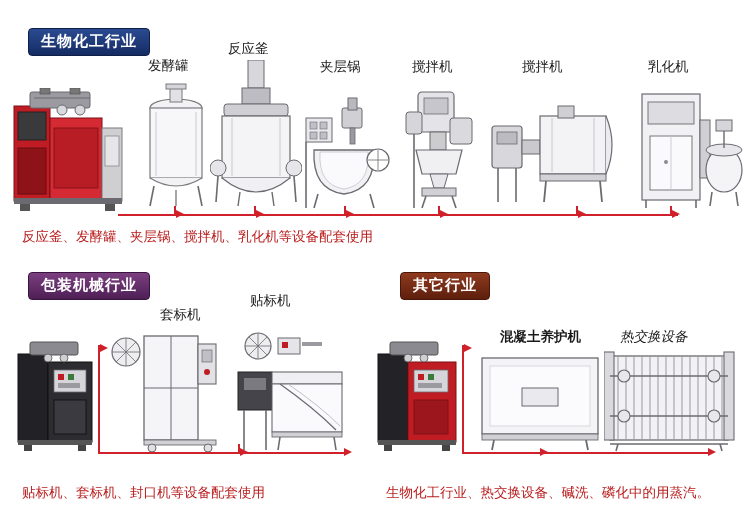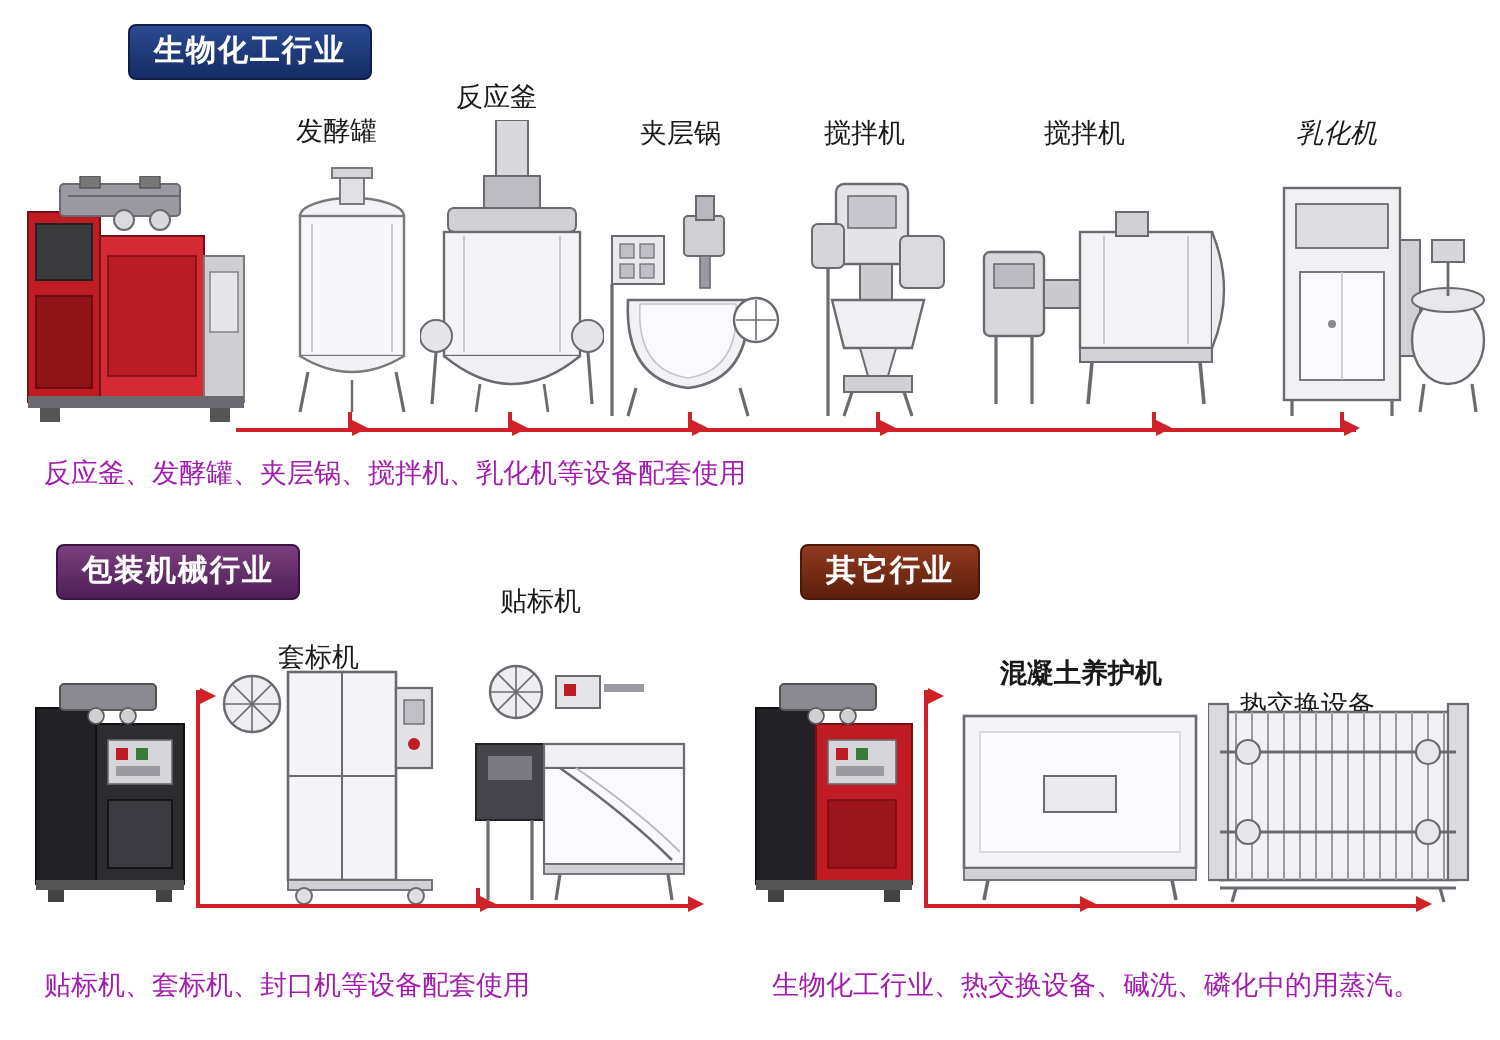--- a/index.html
+++ b/index.html
@@ -38,21 +38,21 @@
   }
   .badge.brown {
     background: linear-gradient(180deg,#8f3a1f 0%, #5d1f0c 100%);
     border: 1px solid #4a1708;
     text-align: center;
   }
 
   .caption {
     position: absolute;
     font-size: 13.5px;
-    color: #a21caf;
+    color: #b91c1c;
     white-space: nowrap;
   }
 
   .label {
     position: absolute;
     font-size: 13.5px;
     color: #1a1a1a;
     white-space: nowrap;
   }
 
@@ -76,21 +76,21 @@
   }
 
   .machine {
     position: absolute;
   }
   .machine svg { display: block; }
 </style>
 </head>
 <body>
 
-<div class="badge blue" style="left:28px; top:12px;margin-left:36px;">生物化工行业</div>
+<div class="badge blue" style="left:28px; top:28px;">生物化工行业</div>
 
 <div class="machine" style="left:10px; top:88px;">
 <svg width="120" height="125" viewBox="0 0 120 125">
   <rect x="4" y="18" width="36" height="95" fill="#c01c24" stroke="#7a1015" stroke-width="1"></rect>
   <rect x="8" y="24" width="28" height="28" fill="#3a3a3c" stroke="#222" stroke-width="1"></rect>
   <rect x="8" y="60" width="28" height="46" fill="#8e1319" stroke="#6a0d12" stroke-width="1"></rect>
   <rect x="40" y="30" width="52" height="83" fill="#d52a33" stroke="#7a1015" stroke-width="1"></rect>
   <rect x="44" y="40" width="44" height="60" fill="#b81d25" stroke="#7a1015" stroke-width="0.8"></rect>
   <rect x="92" y="40" width="20" height="73" fill="#cfcfd2" stroke="#7a7a7e" stroke-width="1"></rect>
   <rect x="95" y="48" width="14" height="30" fill="#e6e6ea" stroke="#8a8a8e" stroke-width="0.8"></rect>
@@ -192,21 +192,21 @@
   <line x1="104" y1="20" x2="104" y2="74" stroke="#c8c8cc" stroke-width="1"></line>
   <rect x="68" y="8" width="16" height="12" fill="#cfcfd4" stroke="#6a6a70" stroke-width="1"></rect>
   <rect x="50" y="76" width="66" height="7" fill="#d2d2d7" stroke="#6a6a70" stroke-width="1"></rect>
   <line x1="56" y1="83" x2="54" y2="104" stroke="#6a6a70" stroke-width="1.8"></line>
   <line x1="110" y1="83" x2="112" y2="104" stroke="#6a6a70" stroke-width="1.8"></line>
   <line x1="8" y1="70" x2="8" y2="104" stroke="#6a6a70" stroke-width="1.6"></line>
   <line x1="26" y1="70" x2="26" y2="104" stroke="#6a6a70" stroke-width="1.6"></line>
 </svg>
 </div>
 
-<div class="label" style="left:648px; top:58px;font-style:italic;">乳化机</div>
+<div class="label" style="left:648px; top:58px;">乳化机</div>
 <div class="machine" style="left:636px; top:90px;">
 <svg width="108" height="120" viewBox="0 0 108 120">
   <rect x="6" y="4" width="58" height="106" fill="#f1f1f4" stroke="#6a6a70" stroke-width="1.2"></rect>
   <rect x="12" y="12" width="46" height="22" fill="#dcdce1" stroke="#6a6a70" stroke-width="0.9"></rect>
   <rect x="14" y="46" width="42" height="54" fill="#fafafc" stroke="#6a6a70" stroke-width="0.9"></rect>
   <line x1="35" y1="46" x2="35" y2="100" stroke="#c4c4ca" stroke-width="0.8"></line>
   <circle cx="30" cy="72" r="2" fill="#8a8a90"></circle>
   <rect x="64" y="30" width="10" height="58" fill="#cfcfd4" stroke="#6a6a70" stroke-width="1"></rect>
   <ellipse cx="88" cy="80" rx="18" ry="22" fill="#f4f4f6" stroke="#6a6a70" stroke-width="1.2"></ellipse>
   <ellipse cx="88" cy="60" rx="18" ry="6" fill="#e8e8ec" stroke="#6a6a70" stroke-width="1"></ellipse>
@@ -248,21 +248,21 @@
   <rect x="40" y="60" width="32" height="34" fill="#3a3a40" stroke="#111" stroke-width="0.8"></rect>
   <rect x="16" y="2" width="48" height="13" rx="2" fill="#8a8a90" stroke="#555" stroke-width="1"></rect>
   <circle cx="34" cy="18" r="4" fill="#cfcfd4" stroke="#555" stroke-width="0.8"></circle>
   <circle cx="50" cy="18" r="4" fill="#cfcfd4" stroke="#555" stroke-width="0.8"></circle>
   <rect x="4" y="100" width="74" height="5" fill="#555"></rect>
   <rect x="10" y="105" width="8" height="6" fill="#444"></rect>
   <rect x="64" y="105" width="8" height="6" fill="#444"></rect>
 </svg>
 </div>
 
-<div class="label" style="left:139px; top:306px;margin-top:14px;">套标机</div>
+<div class="label" style="left:160px; top:306px;">套标机</div>
 <div class="machine" style="left:110px; top:330px;">
 <svg width="110" height="122" viewBox="0 0 110 122">
   <circle cx="16" cy="22" r="14" fill="#eeeef1" stroke="#6a6a70" stroke-width="1.2"></circle>
   <line x1="16" y1="8" x2="16" y2="36" stroke="#6a6a70" stroke-width="0.8"></line>
   <line x1="2" y1="22" x2="30" y2="22" stroke="#6a6a70" stroke-width="0.8"></line>
   <line x1="6" y1="12" x2="26" y2="32" stroke="#6a6a70" stroke-width="0.8"></line>
   <line x1="26" y1="12" x2="6" y2="32" stroke="#6a6a70" stroke-width="0.8"></line>
   <rect x="34" y="6" width="54" height="104" fill="#f5f5f7" stroke="#6a6a70" stroke-width="1.3"></rect>
   <line x1="61" y1="6" x2="61" y2="110" stroke="#6a6a70" stroke-width="1"></line>
   <line x1="34" y1="58" x2="88" y2="58" stroke="#6a6a70" stroke-width="1"></line>
@@ -334,21 +334,21 @@
 <svg width="126" height="100" viewBox="0 0 126 100">
   <rect x="4" y="6" width="116" height="76" fill="#f4f4f6" stroke="#6a6a70" stroke-width="1.3"></rect>
   <rect x="12" y="14" width="100" height="60" fill="#fbfbfd" stroke="#d2d2d7" stroke-width="0.8"></rect>
   <rect x="44" y="36" width="36" height="18" fill="#eaeaee" stroke="#6a6a70" stroke-width="1"></rect>
   <rect x="4" y="82" width="116" height="6" fill="#d0d0d5" stroke="#6a6a70" stroke-width="0.9"></rect>
   <line x1="16" y1="88" x2="14" y2="98" stroke="#6a6a70" stroke-width="1.8"></line>
   <line x1="108" y1="88" x2="110" y2="98" stroke="#6a6a70" stroke-width="1.8"></line>
 </svg>
 </div>
 
-<div class="label" style="left:620px; top:344px;">热交换设备</div>
+<div class="label" style="left:620px; top:328px;font-style:italic;">热交换设备</div>
 <div class="machine" style="left:604px; top:350px;">
 <svg width="132" height="102" viewBox="0 0 132 102">
   <rect x="6" y="6" width="118" height="84" fill="#f2f2f4" stroke="#6a6a70" stroke-width="1.3"></rect>
   <g stroke="#9a9aa0" stroke-width="1">
     <line x1="14" y1="6" x2="14" y2="90"></line>
         <line x1="22" y1="6" x2="22" y2="90"></line>
     <line x1="30" y1="6" x2="30" y2="90"></line>
         <line x1="38" y1="6" x2="38" y2="90"></line>
     <line x1="46" y1="6" x2="46" y2="90"></line>
         <line x1="54" y1="6" x2="54" y2="90"></line>

